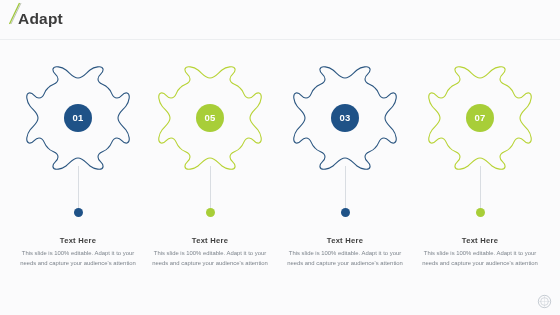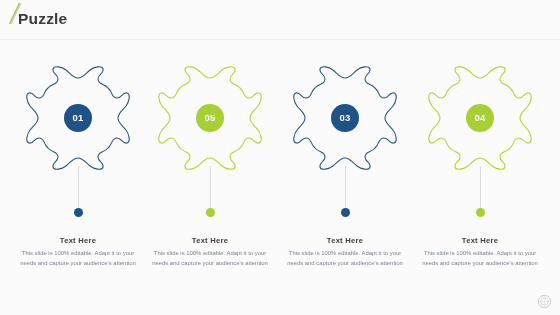--- a/index.html
+++ b/index.html
@@ -152,21 +152,21 @@
 </head>
 <body>
 
 <div id="slide">
 
   <div id="title-bar">
     <svg id="title-slash" viewBox="0 0 14 24">
       <line x1="11.5" y1="1" x2="1.5" y2="22" stroke="#9ec73a" stroke-width="1.3"></line>
       <line x1="13" y1="1" x2="3" y2="22" stroke="#6f7f57" stroke-width="0.8" opacity="0.55"></line>
     </svg>
-    <div id="page-title">Puzzle</div>
+    <div id="page-title">Adapt</div>
     <div id="title-rule"></div>
   </div>
 
   <div class="column" id="col-0">
     <div class="piece-wrap">
       <svg class="piece-svg" viewBox="0 0 104 104">
         <path d="M22,22
                  C26,17 32,19 32,13 C32,8 26,8 27,3 C28,-1 36,1 40,4
                  C44,7 47,12 52,12 C57,12 60,7 64,4 C68,1 76,-1 77,3
                  C78,8 72,8 72,13 C72,19 78,17 82,22
@@ -254,21 +254,21 @@
                  C87,26 85,32 91,32 C96,32 96,26 101,27 C105,28 103,36 100,40
                  C97,44 92,47 92,52 C92,57 97,60 100,64 C103,68 105,76 101,77
                  C96,78 96,72 91,72 C85,72 87,78 82,82
                  C78,87 72,85 72,91 C72,96 78,96 77,101 C76,105 68,103 64,100
                  C60,97 57,92 52,92 C47,92 44,97 40,100 C36,103 28,105 27,101
                  C26,96 32,96 32,91 C32,85 26,87 22,82
                  C17,78 19,72 13,72 C8,72 8,78 3,77 C-1,76 1,68 4,64
                  C7,60 12,57 12,52 C12,47 7,44 4,40 C1,36 -1,28 3,27
                  C8,26 8,32 13,32 C19,32 17,26 22,22 Z" fill="none" stroke="#b7d334" stroke-width="1.1" stroke-linejoin="round"></path>
       </svg>
-      <div class="num-badge" style="background:#a8ce38">04</div>
+      <div class="num-badge" style="background:#a8ce38">07</div>
     </div>
     <div class="stem"></div>
     <div class="dot" style="background:#a8ce38"></div>
     <div class="txt-block">
       <div class="txt-head">Text Here</div>
       <div class="txt-body">This slide is 100% editable. Adapt it to your needs and capture your audience's attention</div>
     </div>
   </div>
 
   <svg id="watermark" viewBox="0 0 16 16">

